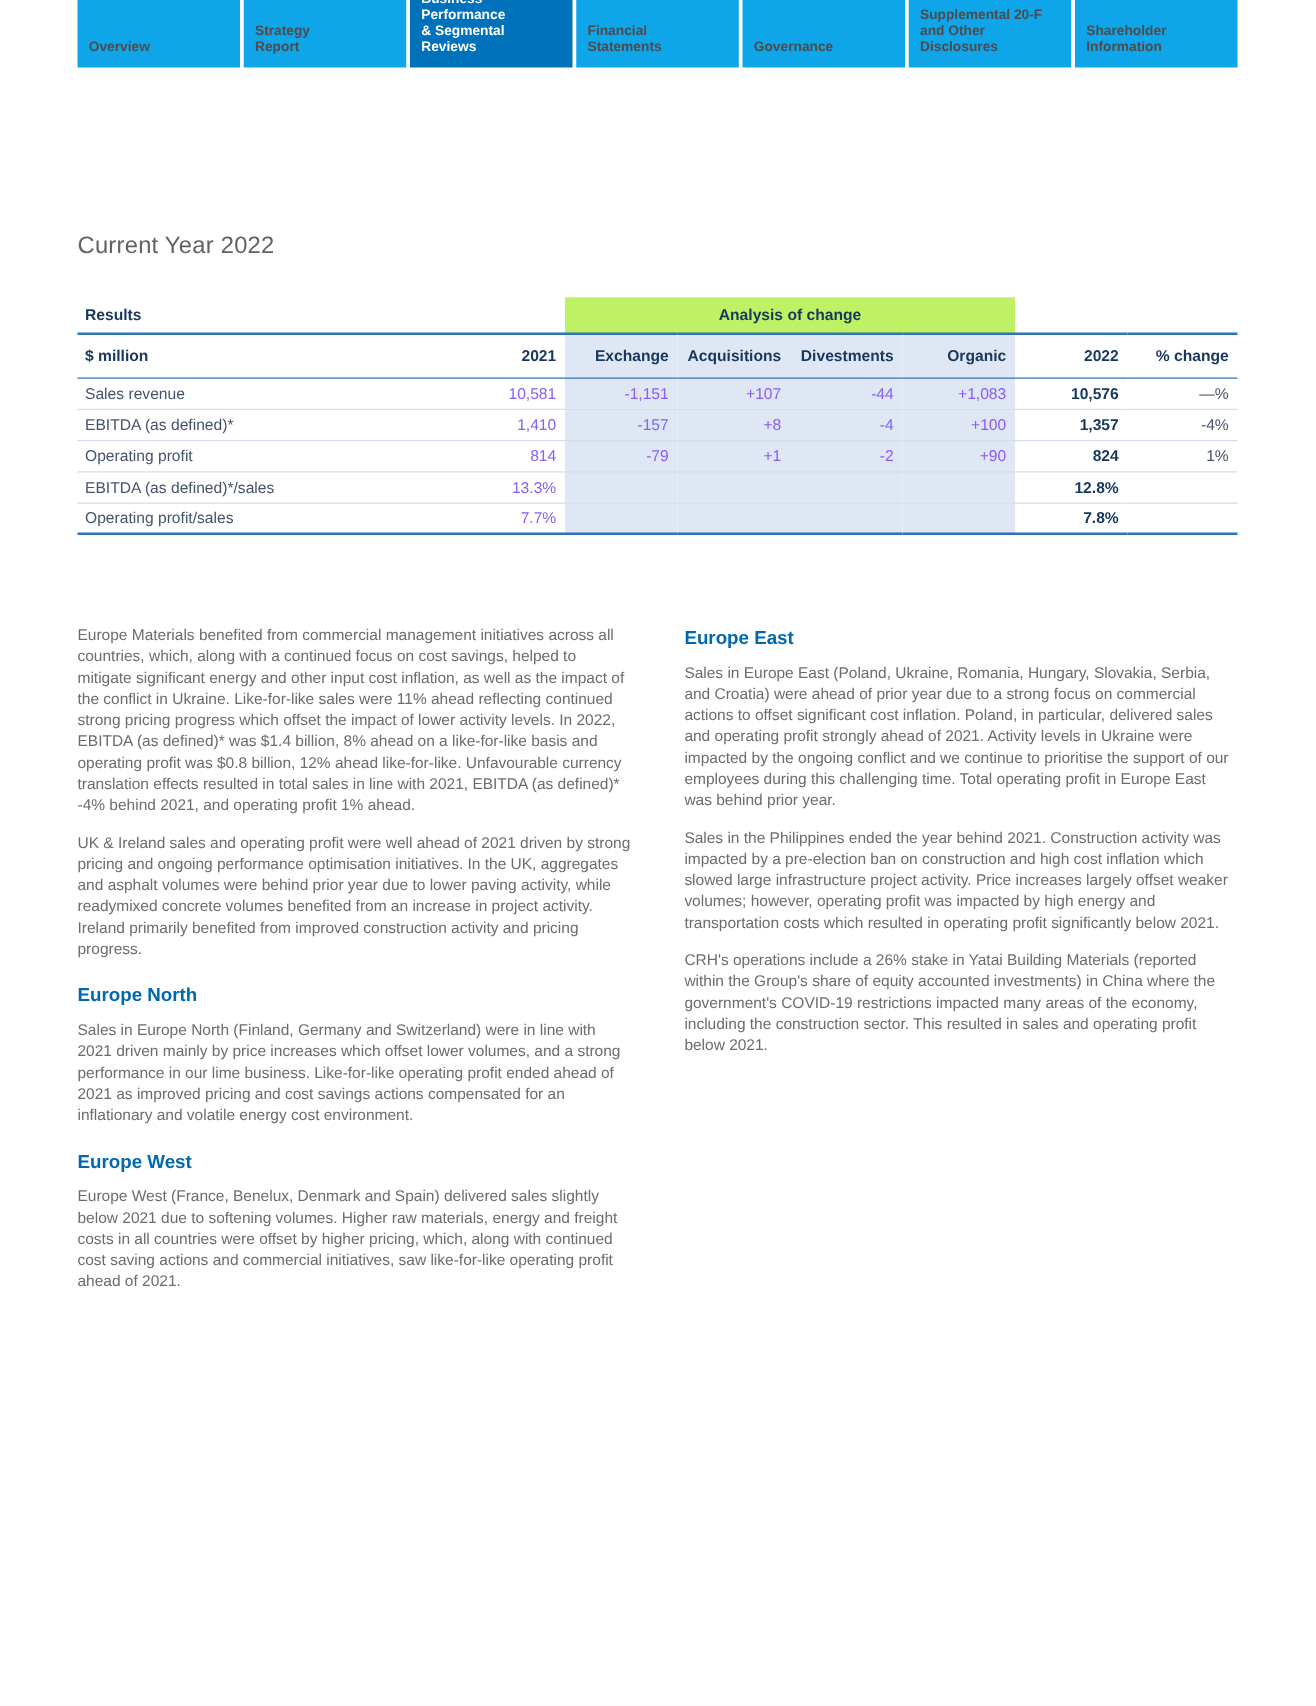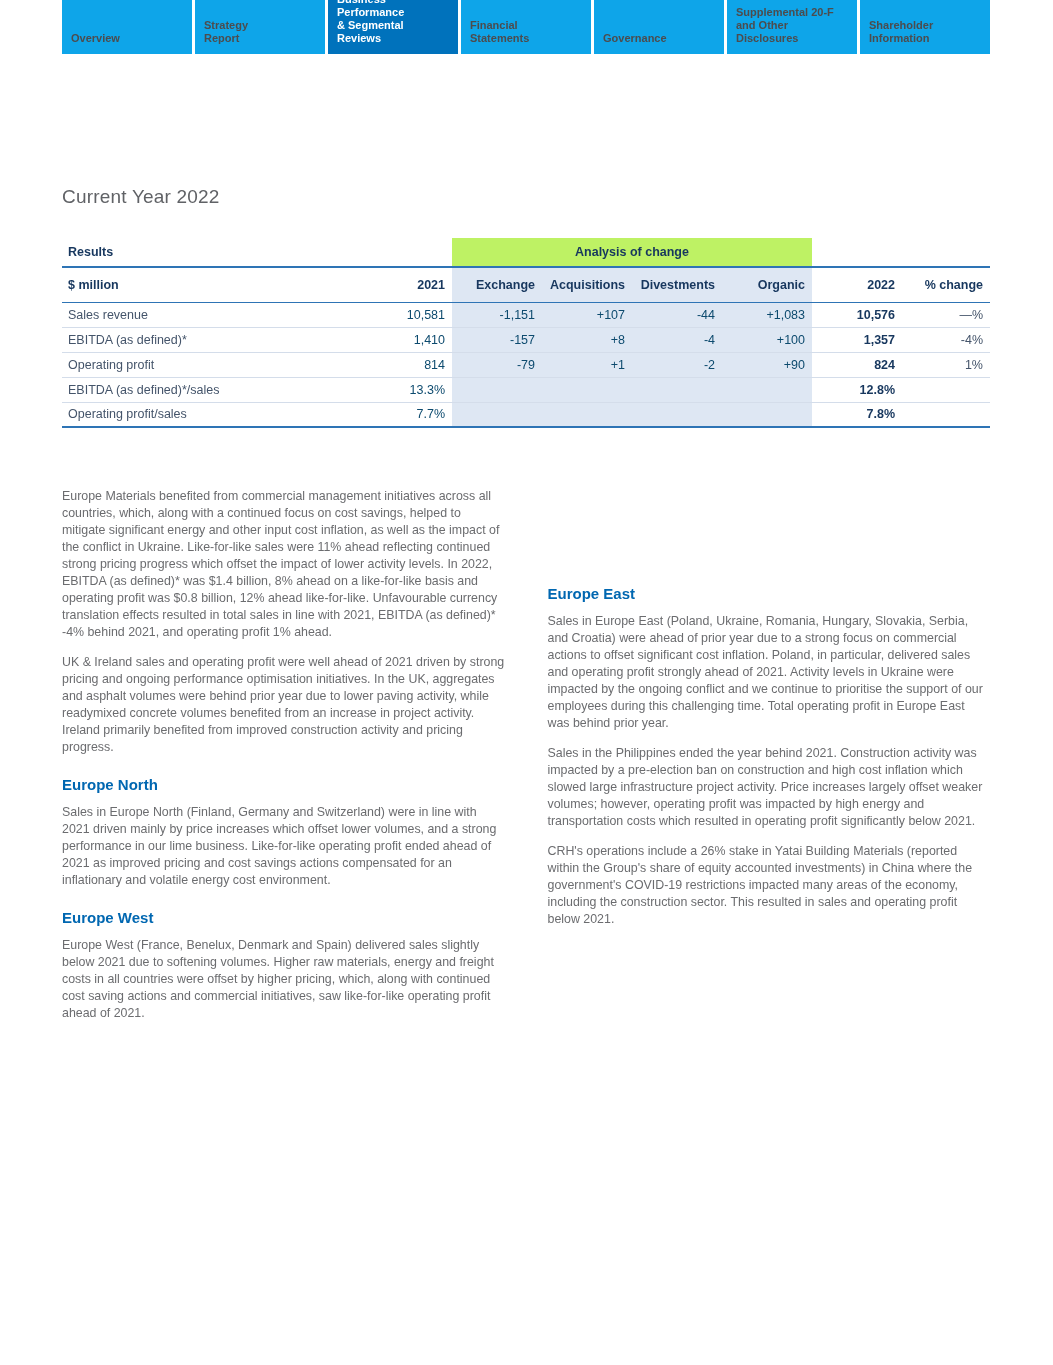--- a/index.html
+++ b/index.html
@@ -35,30 +35,30 @@
   .band-mid  { text-align:center; background:#bef264; }
 
   .head-row th {
     height:35px; font-size:12.5px; font-weight:700; color:#17375e;
     border-top:2px solid #2e74b5; border-bottom:1px solid #2e74b5;
     text-align:right; padding-right:7px; vertical-align:middle;
   }
   .head-row th.t-left { text-align:left; padding-left:6px; }
 
   .results tbody td {
-    height:25px; font-size:12.5px; color:#0c4a6e; text-align:right; padding-right:7px;
+    height:25px; font-size:12.5px; color:#8b5cf6; text-align:right; padding-right:7px;
     border-bottom:1px solid #d4ddea; vertical-align:middle;
   }
   .results tbody td.t-left { text-align:left; padding-left:6px; color:#44546a; }
   .results tbody td.v2022 { font-weight:700; color:#17375e; }
   .results tbody td.pct { color:#44546a; }
   .results tbody tr:last-child td { border-bottom:2px solid #2e74b5; }
 
   
-  .columns { position:absolute; left:62px; top:488px; width:928px; display:flex; gap:43px;align-items:center; }
+  .columns { position:absolute; left:62px; top:500px; width:928px; display:flex; gap:43px; }
   .col { width:448px; }
   .col h2 { font-size:15px; font-weight:700; color:#0067b1; margin:20px 0 11px; }
   .col section:first-child h2 { margin-top:2px; }
   .col p { font-size:12.4px; line-height:17px; color:#6b6c6f; margin:0 0 13px; }
 
   
   .footnote { position:absolute; left:62px; top:1283px; width:928px; font-size:10.8px; line-height:15px; color:#6b6c6f; }
 </style>
 </head>
 <body>

